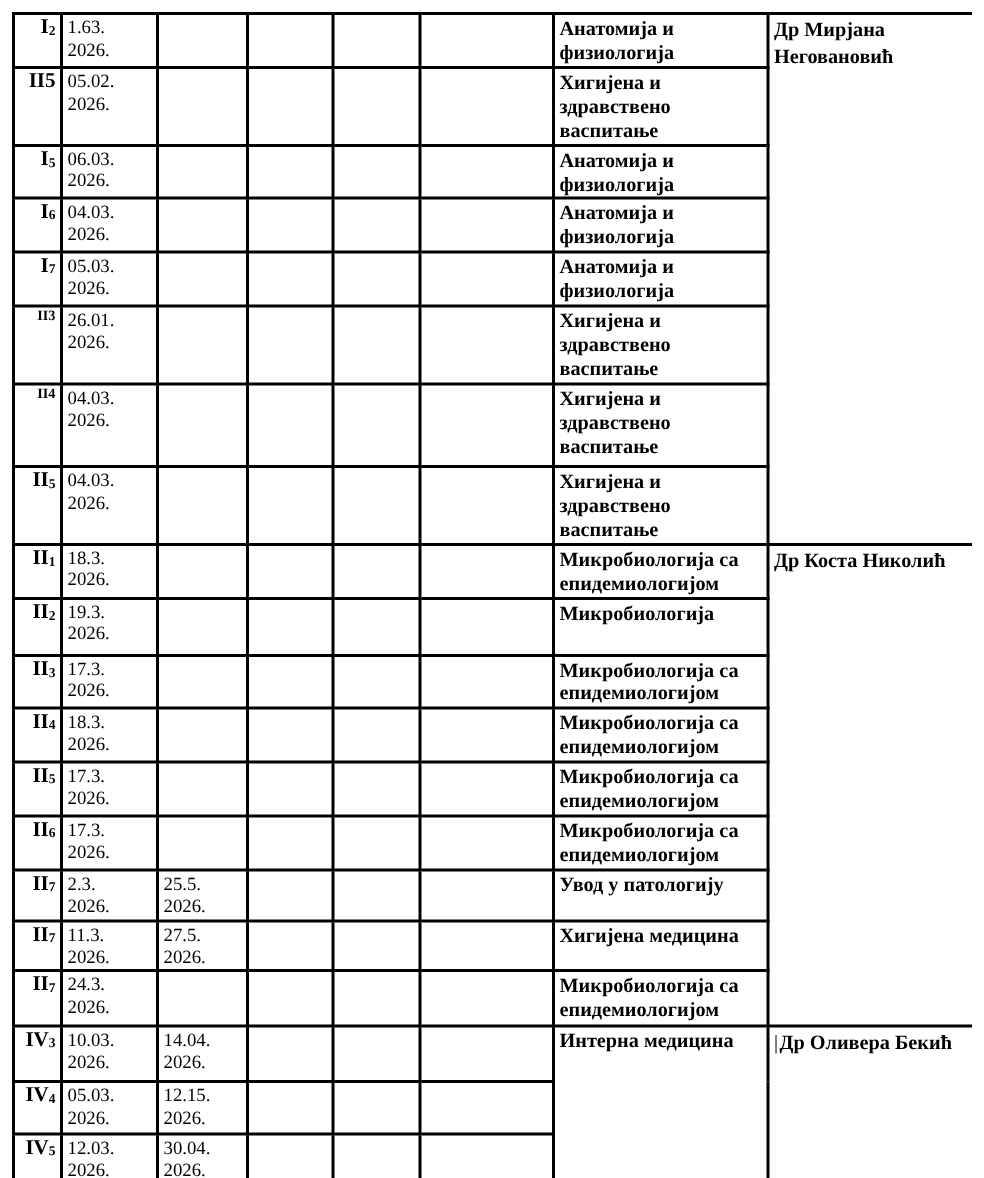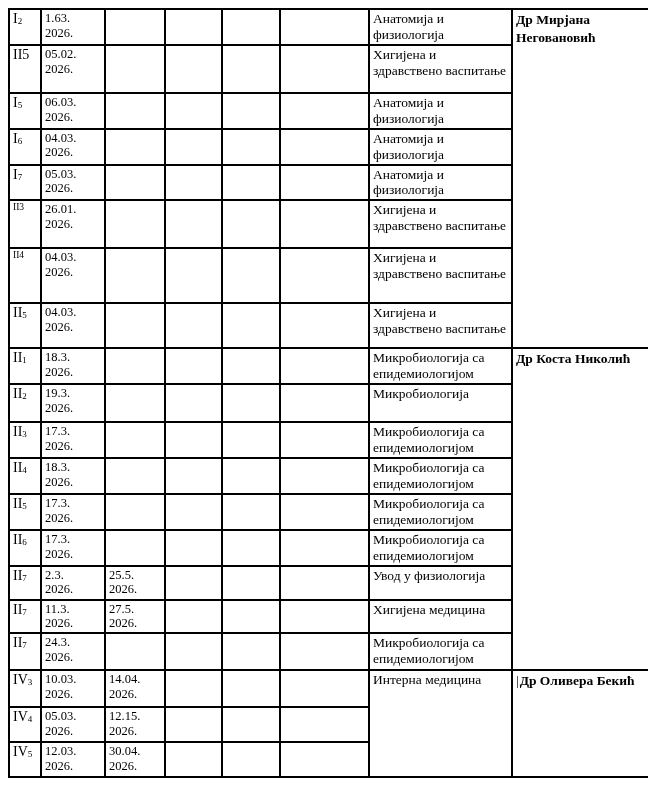--- a/index.html
+++ b/index.html
@@ -17,42 +17,42 @@
     table-layout: fixed;
     width: 640px;
   }
   table.sched td {
     border: 2px solid #000000;
     padding: 1px 3px;
     vertical-align: top;
     overflow: hidden;
   }
   td.cls {
-    text-align: left;
+    text-align: right;
     vertical-align: middle;
-    font-weight: normal;
+    font-weight: bold;
     font-size: 14px;
     padding: 0 1px;
   }
   td.cls.small { font-size: 9.5px; }
   td.cls sub {
     font-size: 9px;
     line-height: 0;
     position: relative;
     bottom: -1px;
     vertical-align: baseline;
   }
   td.date {
     font-size: 12.5px;
     line-height: 1.18;
     white-space: pre-line;
     padding: 2px 2px 1px 7px;
   }
   td.subj {
-    font-weight: normal;
+    font-weight: bold;
     font-size: 13.5px;
     line-height: 1.18;
     vertical-align: middle;
     padding: 1px 2px 1px 5px;
   }
   td.teach {
     font-weight: bold;
     font-size: 13.5px;
     line-height: 1.3;
     vertical-align: middle;
@@ -222,21 +222,21 @@
       </tr>
       <tr style="height: 34px;">
         <td class="cls"><span>II</span><sub>7</sub></td>
         <td class="date">2.3.
 2026.</td>
         <td class="date">25.5.
 2026.</td>
         <td class="emp"></td>
         <td class="emp"></td>
         <td class="emp"></td>
-        <td class="subj">Увод у физиологија</td>
+        <td class="subj">Увод у патологију</td>
       </tr>
       <tr style="height: 33px;">
         <td class="cls"><span>II</span><sub>7</sub></td>
         <td class="date">11.3.
 2026.</td>
         <td class="date">27.5.
 2026.</td>
         <td class="emp"></td>
         <td class="emp"></td>
         <td class="emp"></td>

